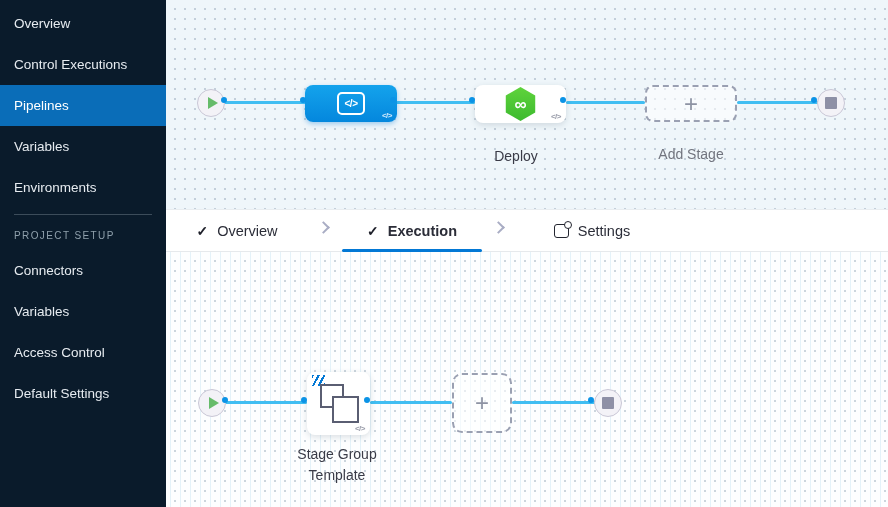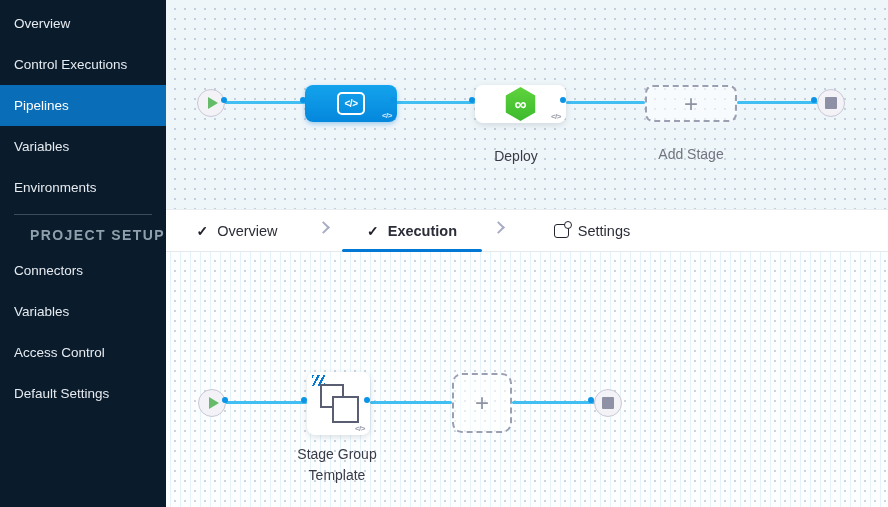--- a/index.html
+++ b/index.html
@@ -7,21 +7,21 @@
   body { font-family:"Liberation Sans", sans-serif; }
   .app { position:relative; width:888px; height:507px; display:flex; background:#fff; }
 
   
   .sidebar { width:166px; height:507px; background:#0a1b2b; flex:none; padding-top:3px; }
   .nav-item { height:41px; display:flex; align-items:center; padding-left:14px;
               color:#e6ebf0; font-size:13.5px; cursor:pointer; }
   .nav-item.active { background:#0a6db8; color:#ffffff; }
   .nav-divider { border:none; border-top:1px solid #3c4c5a; margin:6px 14px 5px 14px; }
   .nav-section { height:30px; display:flex; align-items:center; padding-left:14px;
-                 color:#8fa0ac; font-size:14px; letter-spacing:1.4px; font-weight:bold;margin-left:16px; }
+                 color:#8fa0ac; font-size:10px; letter-spacing:1.4px; font-weight:normal; }
 
   
   .main { position:relative; flex:1; height:507px; box-shadow:inset 10px 0 10px -8px rgba(20,40,60,.12); }
 
   .canvas-top { position:absolute; left:0; top:0; width:722px; height:209px;
     background-color:#eff6fa;
     background-image:radial-gradient(circle, #c3cfda 1px, transparent 1.2px);
     background-size:10px 10px; background-position:4px 4px; }
 
   .tabbar { position:absolute; left:0; top:209px; width:722px; height:43px; background:#ffffff;

